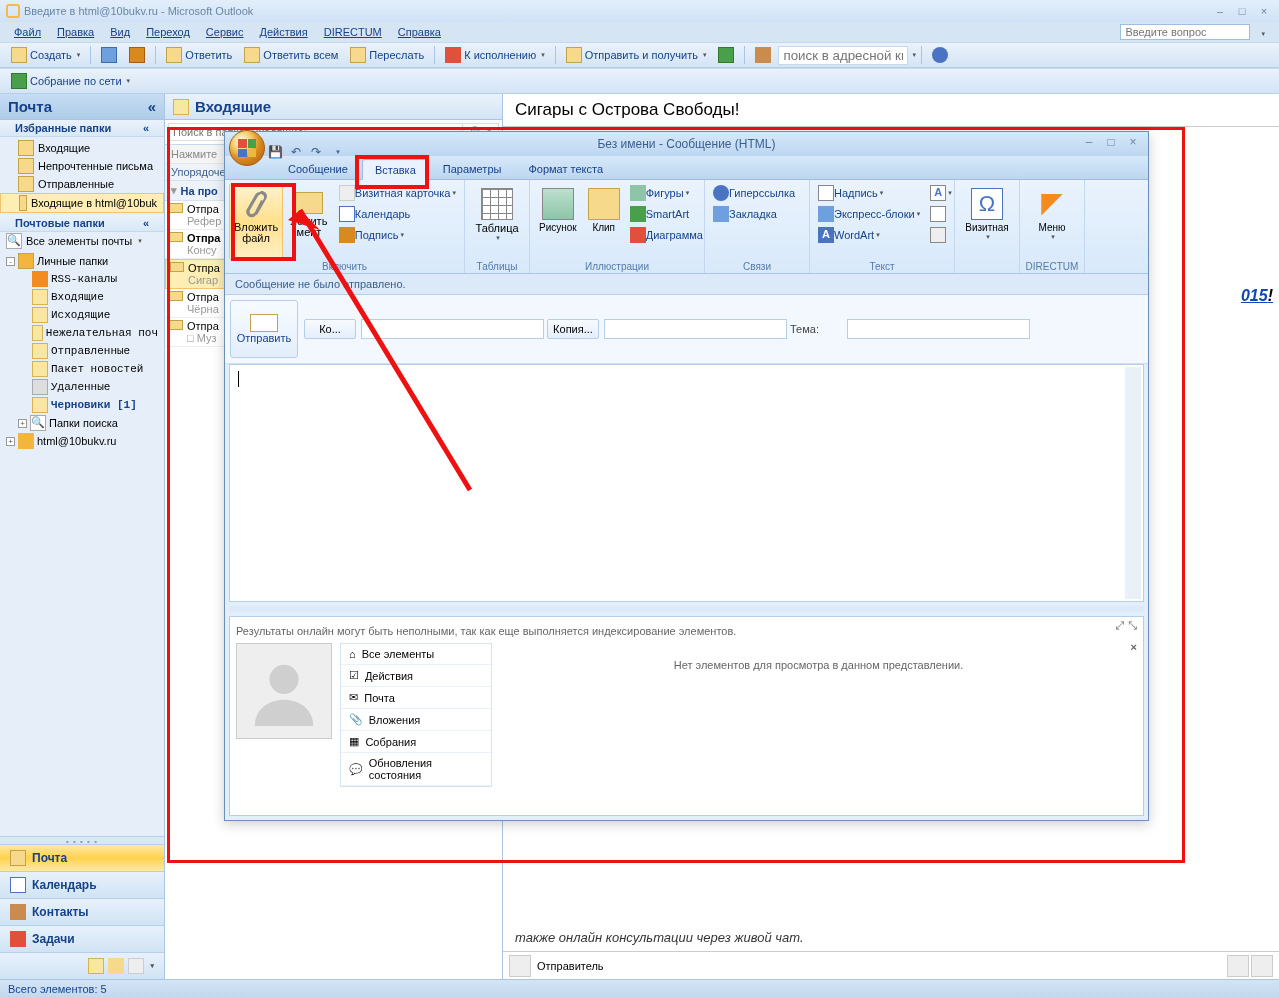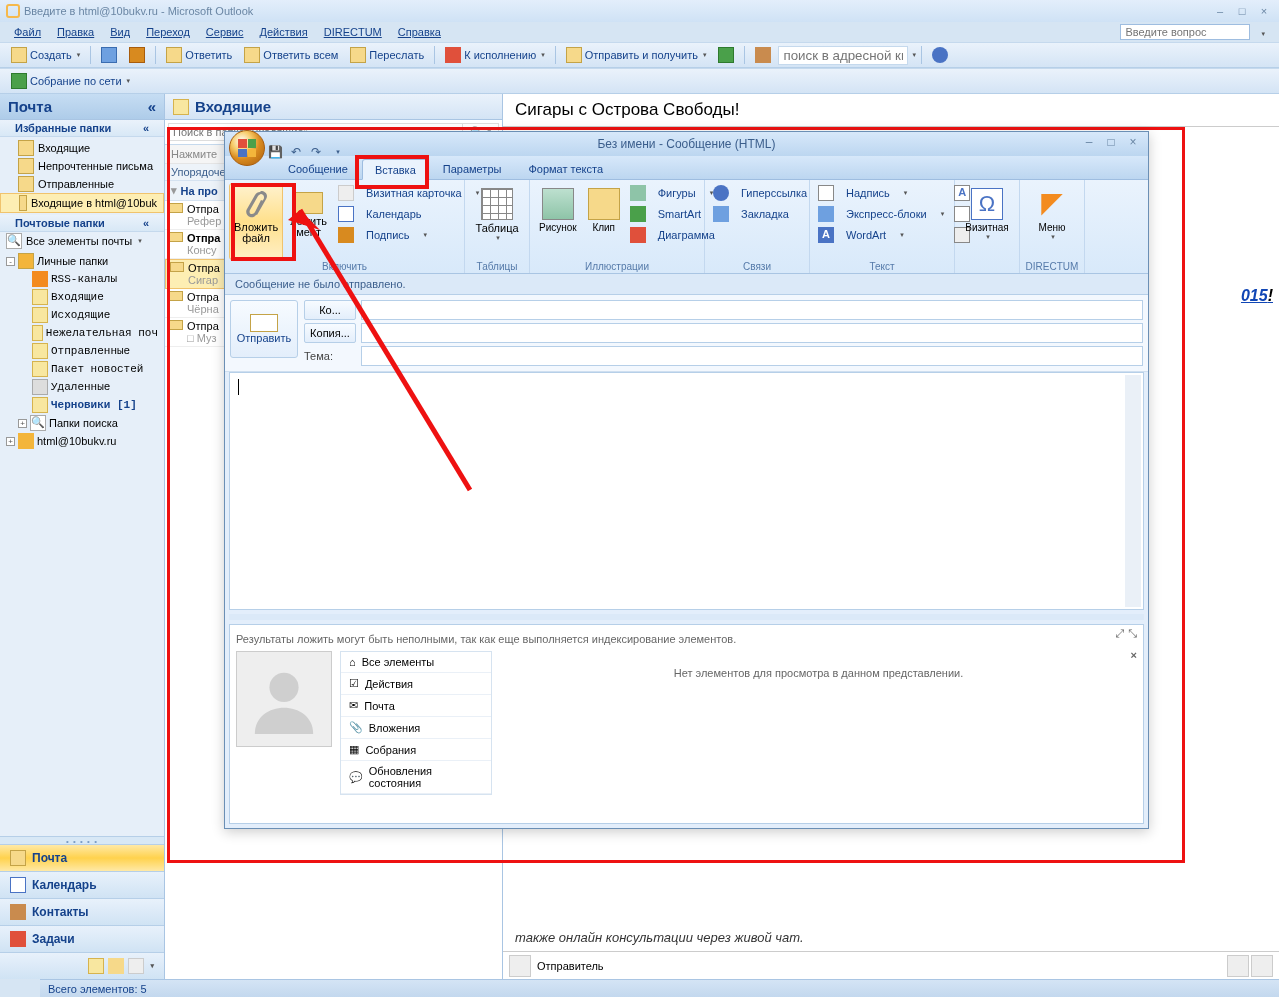--- a/index.html
+++ b/index.html
@@ -55,21 +55,21 @@
 .msgitem .env{width:14px;height:10px;background:#f6d98a;border:1px solid #c4a347;margin-left:-18px;}
 
 .readpane{flex:1;background:#fff;display:flex;flex-direction:column;}
 .rphdr{padding:6px 12px;border-bottom:1px solid #ccc;}
 .rptitle{font-size:17px;font-weight:normal;}
 .rpbody{flex:1;padding:8px 12px;font-style:italic;font-size:13px;color:#333;position:relative;}
 .fragment2015{position:absolute;right:6px;top:160px;font-size:16px;font-weight:bold;color:#1046b5;text-decoration:underline;}
 .senderbar{height:28px;border-top:1px solid #ccc;display:flex;align-items:center;padding:0 6px;gap:6px;}
 .avatar-sm{width:22px;height:22px;background:#eee;border:1px solid #ccc;}
 
-.statusbar{height:18px;background:linear-gradient(#d4e4f5,#c3d8ee);display:flex;align-items:center;padding:0 8px;color:#15428b;border-top:1px solid #a9c5e3;margin-left:40px;}
+.statusbar{height:18px;background:linear-gradient(#d4e4f5,#c3d8ee);display:flex;align-items:center;padding:0 8px;color:#15428b;border-top:1px solid #a9c5e3;}
 
 .compose{position:absolute;left:224px;top:131px;width:925px;background:#e3eefb;border:1px solid #6b8fb5;box-shadow:0 3px 12px rgba(0,0,0,0.2);z-index:50;}
 .ctitle{height:24px;background:linear-gradient(#d7e8fa,#bcd6f0);display:flex;align-items:center;justify-content:center;font-size:12px;color:#3b5e8c;position:relative;}
 .ctitle .winctrl{position:absolute;right:6px;top:3px;}
 .qat{position:absolute;left:4px;top:2px;display:flex;align-items:center;gap:2px;}
 .qat .orb{width:36px;height:36px;border-radius:50%;background:radial-gradient(circle at 35% 30%,#fff,#f7cd6b 30%,#d88a1f 55%,#a85c0c);border:1px solid #a85c0c;display:flex;align-items:center;justify-content:center;transform:translateY(-4px);}
 .qat .orb .fourbox{width:18px;height:18px;display:grid;grid-template:1fr 1fr/1fr 1fr;gap:1px;}
 .qat .orb .fourbox div:nth-child(1){background:#e0503b;}
 .qat .orb .fourbox div:nth-child(2){background:#4aa04a;}
 .qat .orb .fourbox div:nth-child(3){background:#4a73c4;}
@@ -79,27 +79,27 @@
 .ctab{padding:4px 12px 3px;color:#15428b;border:1px solid transparent;border-top-left-radius:3px;border-top-right-radius:3px;}
 .ctab.active{background:#eaf3fd;border-color:#9ebde0;border-bottom-color:#eaf3fd;margin-bottom:-1px;}
 .ribbon{height:94px;background:linear-gradient(#eaf3fd,#d8e9fa);display:flex;border-bottom:1px solid #a9c5e3;}
 .rgroup{border-right:1px solid #c3d8ef;padding:3px 4px 0;display:flex;flex-direction:column;}
 .rgroup .rbody{flex:1;display:flex;gap:2px;}
 .rgroup .rlabel{text-align:center;font-size:10px;color:#557aa9;padding:1px 0;}
 .bigbtn{display:flex;flex-direction:column;align-items:center;justify-content:flex-start;padding:2px 4px;width:56px;border:1px solid transparent;border-radius:3px;}
 .bigbtn .bico{width:32px;height:32px;margin:2px 0;}
 .bigbtn.sel{background:linear-gradient(#fff2cf,#ffe08c,#ffefc4);border-color:#f0c36d;}
 .smallcol{display:flex;flex-direction:column;gap:1px;}
-.smallbtn{display:flex;align-items:center;gap:12px;padding:2px 4px;white-space:nowrap;color:#15428b;font-size:11px;}
+.smallbtn{display:flex;align-items:center;gap:0;padding:2px 4px;white-space:nowrap;color:#15428b;font-size:11px;}
 .smallbtn .sico16{width:16px;height:16px;}
 .infobar{background:#dbe9f8;padding:4px 10px;color:#3b5e8c;border-bottom:1px solid #b6cfe8;}
 .fieldsrow{display:flex;background:#f3f8fe;padding:5px;gap:6px;border-bottom:1px solid #cfdff0;}
 .sendbtn{width:68px;height:58px;background:linear-gradient(#f7fbff,#e3eefb);border:1px solid #b6cfe8;border-radius:3px;display:flex;flex-direction:column;align-items:center;justify-content:center;color:#15428b;}
 .sendbtn .sendico{width:28px;height:18px;background:#fff;border:1px solid #c4a347;}
-.fieldstack{flex:1;display:flex;flex-direction:column;gap:3px;}
+.fieldstack{flex:1;display:flex;gap:3px;}
 .fldrw{display:flex;align-items:center;gap:5px;}
 .fldbtn{width:52px;height:20px;background:linear-gradient(#f7fbff,#e3eefb);border:1px solid #b6cfe8;border-radius:2px;text-align:center;line-height:18px;font-size:11px;overflow:hidden;}
 .fldlbl{width:52px;text-align:left;color:#444;font-size:11px;}
 .fldinp{flex:1;height:20px;border:1px solid #b6cfe8;background:#fff;}
 .cbody{height:238px;background:#fff;border:1px solid #b6cfe8;margin:0 4px 4px;padding:6px 8px;font-size:13px;position:relative;}
 .cursor{display:inline-block;width:1px;height:16px;background:#000;}
 .cbody .scroll{position:absolute;right:2px;top:2px;bottom:2px;width:16px;background:#eaf0f7;}
 .cbresize{height:6px;background:#dbe9f8;margin:0 4px;}
 .ppane{margin:4px;background:#fff;border:1px solid #b6cfe8;padding:6px;height:200px;position:relative;}
 .ppane .expicons{position:absolute;right:6px;top:2px;color:#666;display:flex;gap:4px;}
@@ -597,21 +597,21 @@
     </div>
   </div>
   <div class="cbody"><span class="cursor"></span><div class="scroll"></div></div>
   <div class="cbresize"></div>
   <div class="ppane">
     <div class="expicons">
         <span>⤢</span>
         <span>⤡</span>
       </div>
     <div class="closeico">×</div>
-    <div class="hint">Результаты ложить могут быть неполными, так как еще выполняется индексирование элементов.</div>
+    <div class="hint">Результаты онлайн могут быть неполными, так как еще выполняется индексирование элементов.</div>
     <div class="row">
       <div class="bigav">
           <svg viewBox="0 0 24 24">
             <circle cx="12" cy="8" r="5"></circle>
             <path d="M2 24c0-6 5-9 10-9s10 3 10 9z"></path>
           </svg>
         </div>
       <div class="menu">
         <div>
             <span>⌂</span>

